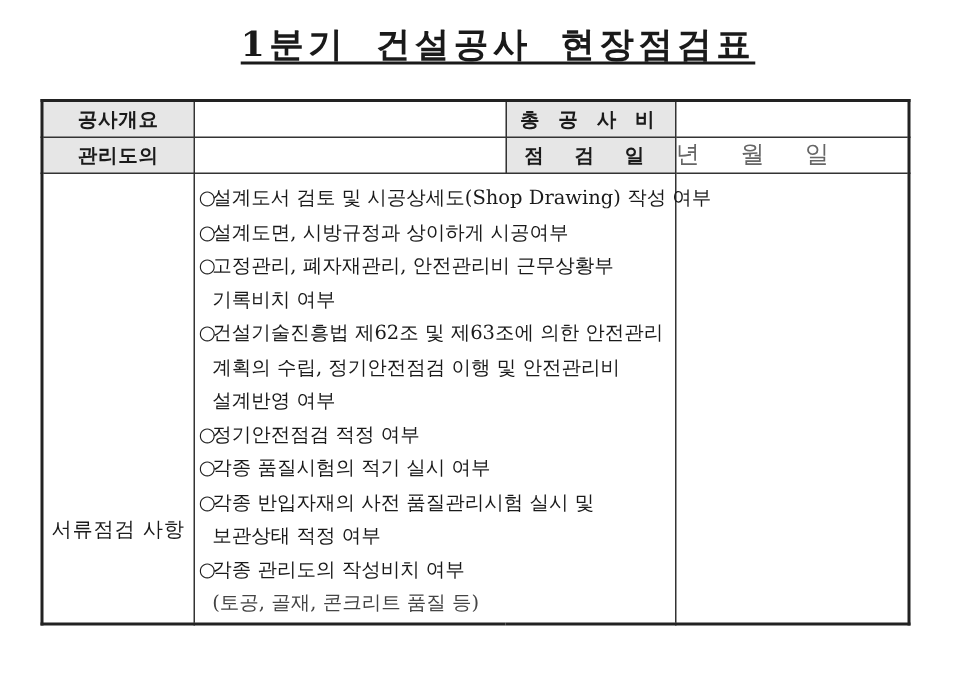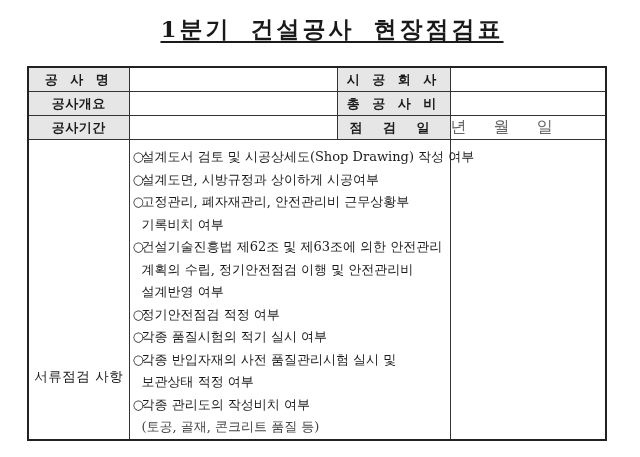--- a/index.html
+++ b/index.html
@@ -56,34 +56,28 @@
 <div class="title"><span>1분기 건설공사 현장점검표</span></div>
 
 <table class="sheet">
   <colgroup>
     <col style="width:101px">
     <col style="width:208px">
     <col style="width:113px">
     <col style="width:156px">
   </colgroup>
   <tbody>
-      <tr class="row-info">
-    <td class="lbl">공 사 명</td>
-    <td></td>
-    <td class="lbl">시 공 회 사</td>
-    <td></td>
-  </tr>
   <tr class="row-info">
     <td class="lbl tight">공사개요</td>
     <td></td>
     <td class="lbl">총 공 사 비</td>
     <td></td>
   </tr>
   <tr class="row-info">
-    <td class="lbl tight">공사기간</td>
+    <td class="lbl tight">관리도의</td>
     <td></td>
     <td class="lbl" style="letter-spacing:8px">점  검  일</td>
     <td class="date-cell">년 월 일</td>
   </tr>
   <tr>
     <td class="side-label" style="height:290px">
           <div>서류점검 사항</div>
         </td>
     <td colspan="2" class="body-cell">
       <div class="items" id="items">

